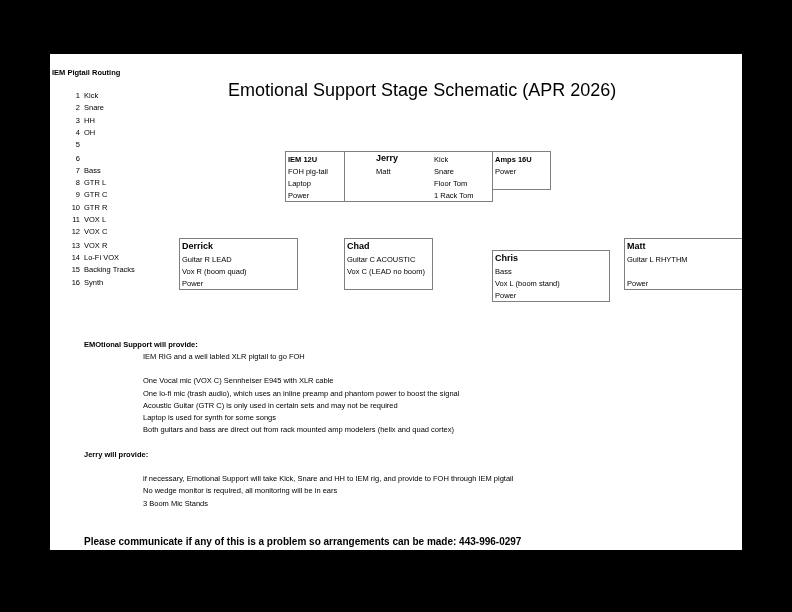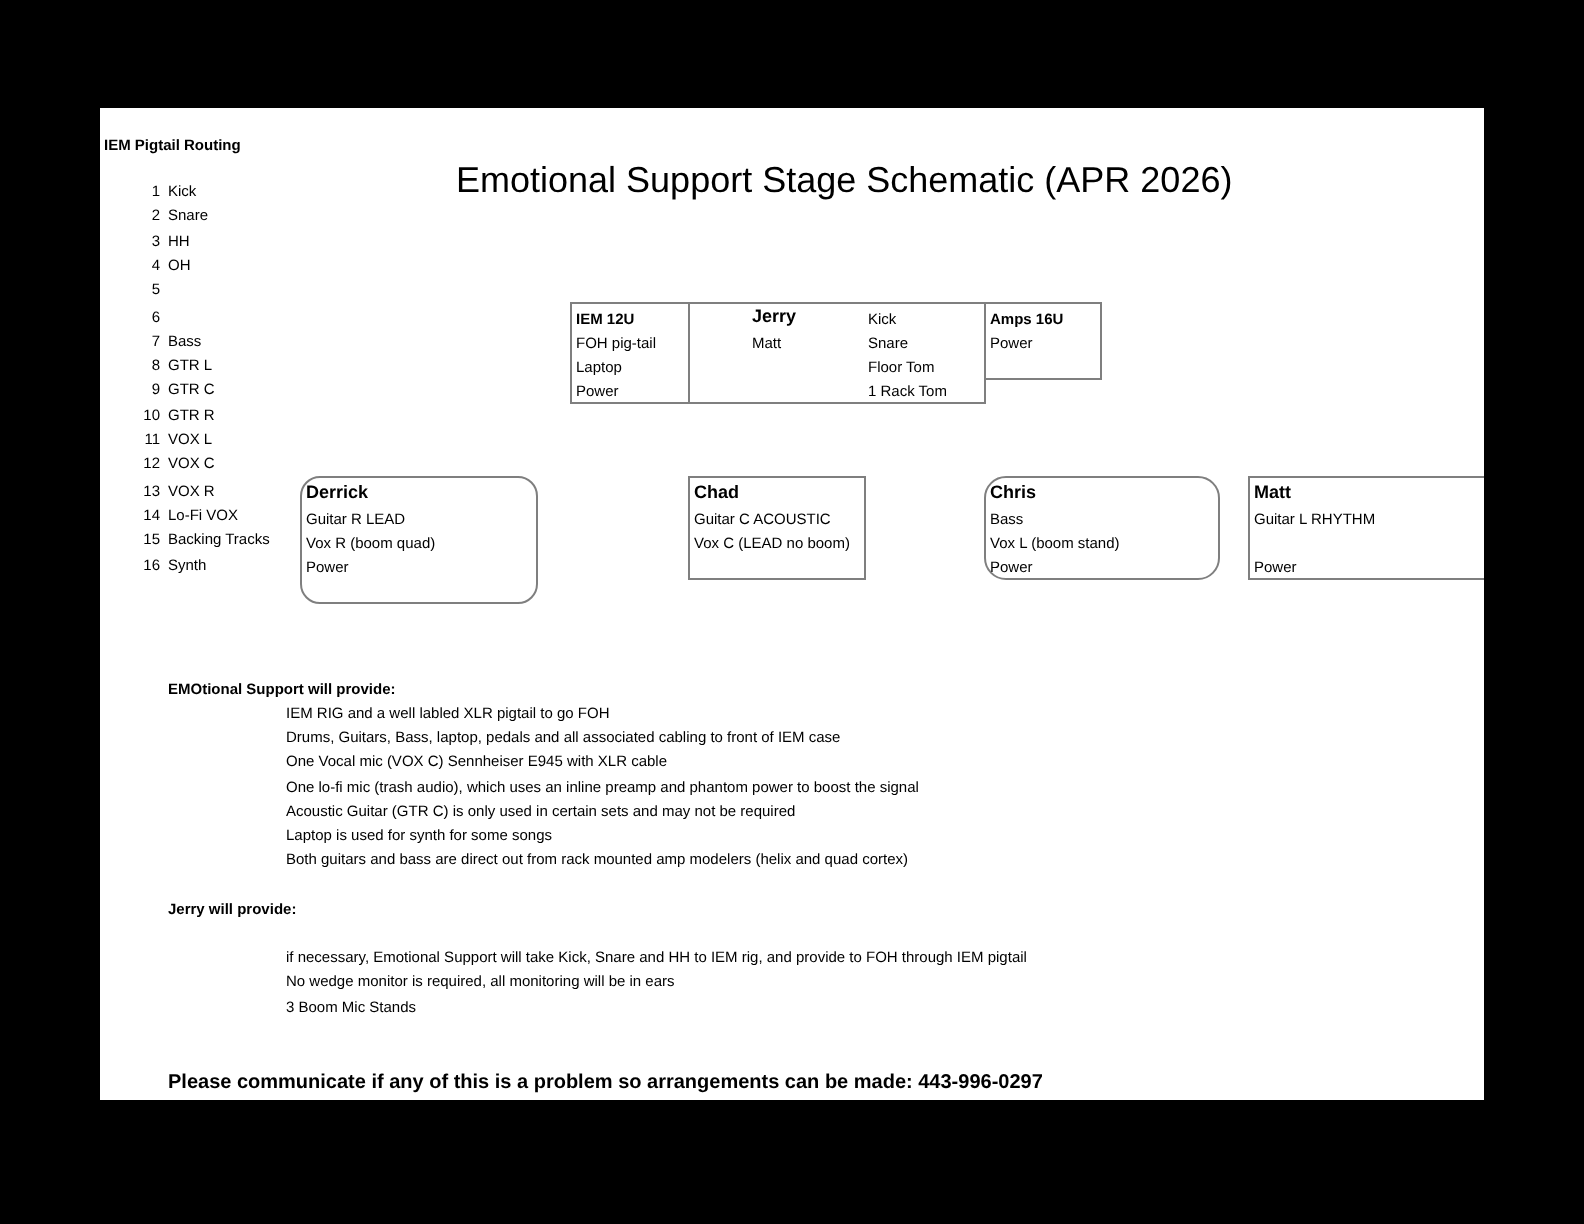--- a/index.html
+++ b/index.html
@@ -68,51 +68,50 @@
     <div class="line" style="top:15px; left:89px">Snare</div>
     <div class="line" style="top:27px; left:89px">Floor Tom</div>
     <div class="line" style="top:39px; left:89px">1 Rack Tom</div>
   </div>
 
   <div class="box" style="left:442px; top:97px; width:59px; height:39px;">
     <div class="line hdr" style="top:3px">Amps 16U</div>
     <div class="line" style="top:15px">Power</div>
   </div>
 
-  <div class="box" style="left:100px; top:184px; width:119px; height:64px;border-radius:10px;">
+  <div class="box" style="left:129px; top:184px; width:119px; height:52px;">
     <div class="line hdr big" style="top:2px">Derrick</div>
     <div class="line" style="top:16px">Guitar R LEAD</div>
     <div class="line" style="top:28px">Vox R (boom quad)</div>
     <div class="line" style="top:40px">Power</div>
   </div>
 
   <div class="box" style="left:294px; top:184px; width:89px; height:52px;">
     <div class="line hdr big" style="top:2px">Chad</div>
     <div class="line" style="top:16px">Guitar C ACOUSTIC</div>
     <div class="line" style="top:28px">Vox C (LEAD no boom)</div>
     <div class="line" style="top:40px"></div>
   </div>
 
-  <div class="box" style="left:442px; top:184px; width:118px; height:52px;border-radius:11px;">
+  <div class="box" style="left:442px; top:196px; width:118px; height:52px;">
     <div class="line hdr big" style="top:2px">Chris</div>
     <div class="line" style="top:16px">Bass</div>
     <div class="line" style="top:28px">Vox L (boom stand)</div>
     <div class="line" style="top:40px">Power</div>
   </div>
 
   <div class="box" style="left:574px; top:184px; width:122px; height:52px;">
     <div class="line hdr big" style="top:2px">Matt</div>
     <div class="line" style="top:16px">Guitar L RHYTHM</div>
     <div class="line" style="top:28px"></div>
     <div class="line" style="top:40px">Power</div>
   </div>
 
   <div class="abs section-title" style="left:34px; top:286px">EMOtional Support will provide:</div>
   <div class="abs section-item" style="left:93px; top:298px">IEM RIG and a well labled XLR pigtail to go FOH</div>
-  <div class="abs section-item" style="left:93px; top:310px">Drums, Guitars, Bass, laptop, pedals and all associated cabling to front of IEM case</div>
   <div class="abs section-item" style="left:93px; top:322px">One Vocal mic (VOX C) Sennheiser E945 with XLR cable</div>
   <div class="abs section-item" style="left:93px; top:347px">Acoustic Guitar (GTR C) is only used in certain sets and may not be required</div>
   <div class="abs section-item" style="left:93px; top:335px">One lo-fi mic (trash audio), which uses an inline preamp and phantom power to boost the signal</div>
   <div class="abs section-item" style="left:93px; top:359px">Laptop is used for synth for some songs</div>
   <div class="abs section-item" style="left:93px; top:371px">Both guitars and bass are direct out from rack mounted amp modelers (helix and quad cortex)</div>
 
   <div class="abs section-title" style="left:34px; top:396px">Jerry will provide:</div>
   <div class="abs section-item" style="left:93px; top:420px">if necessary, Emotional Support will take Kick, Snare and HH to IEM rig, and provide to FOH through IEM pigtail</div>
   <div class="abs section-item" style="left:93px; top:432px">No wedge monitor is required, all monitoring will be in ears</div>
   <div class="abs section-item" style="left:93px; top:445px">3 Boom Mic Stands</div>

